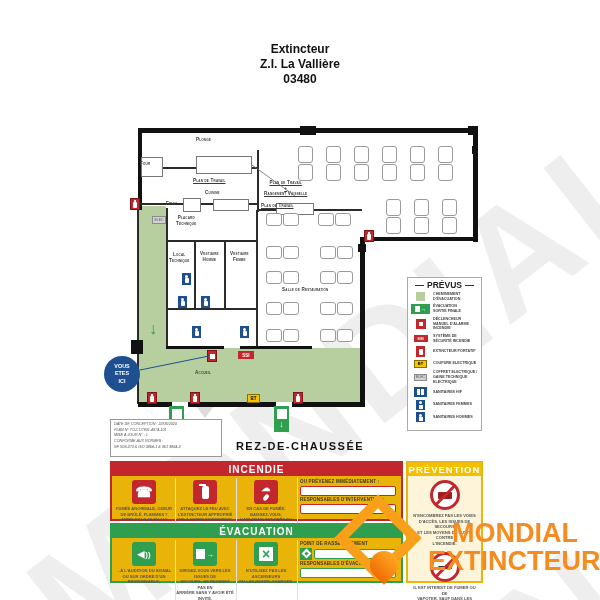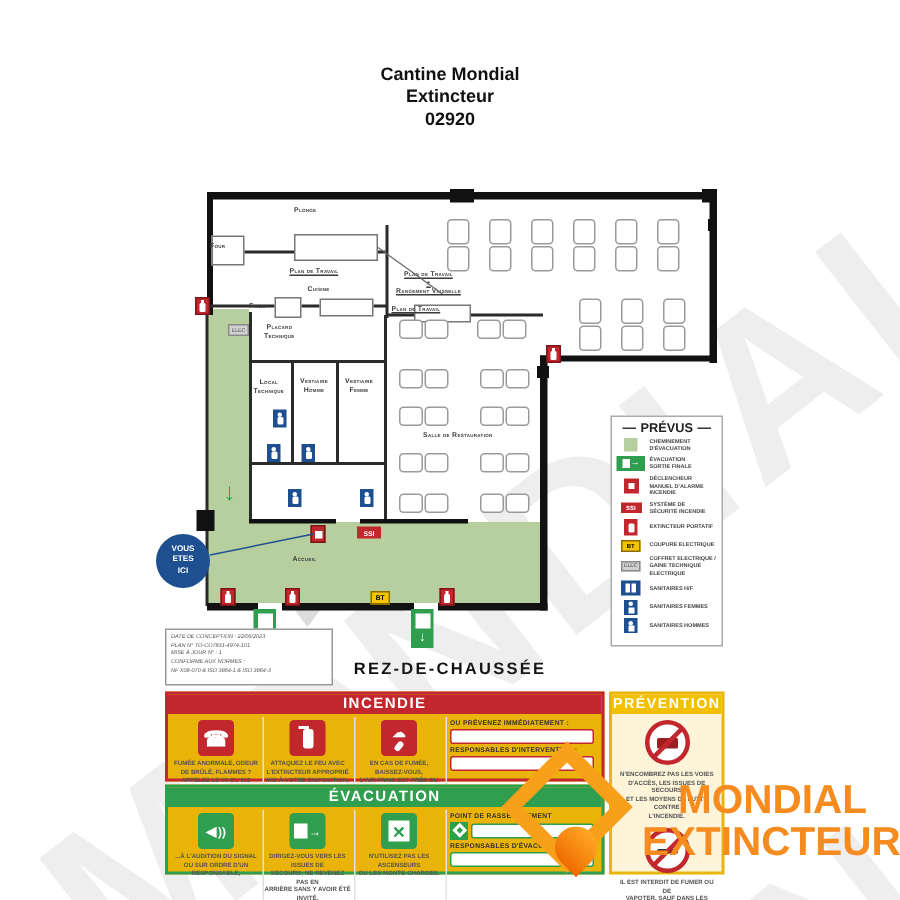--- a/index.html
+++ b/index.html
@@ -148,23 +148,23 @@
 </head>
 <body>
 
 <div id="page">
 
   <div class="wm" id="wm1">MONDIAL</div>
   <div class="wm" id="wm2">EXTINCTEUR</div>
 
 
   <div id="site">
-      <div class="site-line">Cantine Mondial</div>
       <div class="site-line">Extincteur</div>
-      <div class="site-line">02920</div>
+      <div class="site-line">Z.I. La Vallière</div>
+      <div class="site-line">03480</div>
     </div>
 
   <div id="plan-layer">
     <div class="pathzone" style="left:138px;top:206px;width:28px;height:198px;"></div>
     <div class="pathzone" style="left:166px;top:348px;width:194px;height:54px;"></div>
     <div class="swing" style="left:196px;top:406px;"></div>
     <div id="walls">
         <div class="wall" style="left: 138px; top: 128px; width: 340px; height: 5px;"></div>
         <div class="wall" style="left: 473px; top: 128px; width: 5px; height: 114px;"></div>
         <div class="wall" style="left: 360px; top: 237px; width: 118px; height: 4px;"></div>

